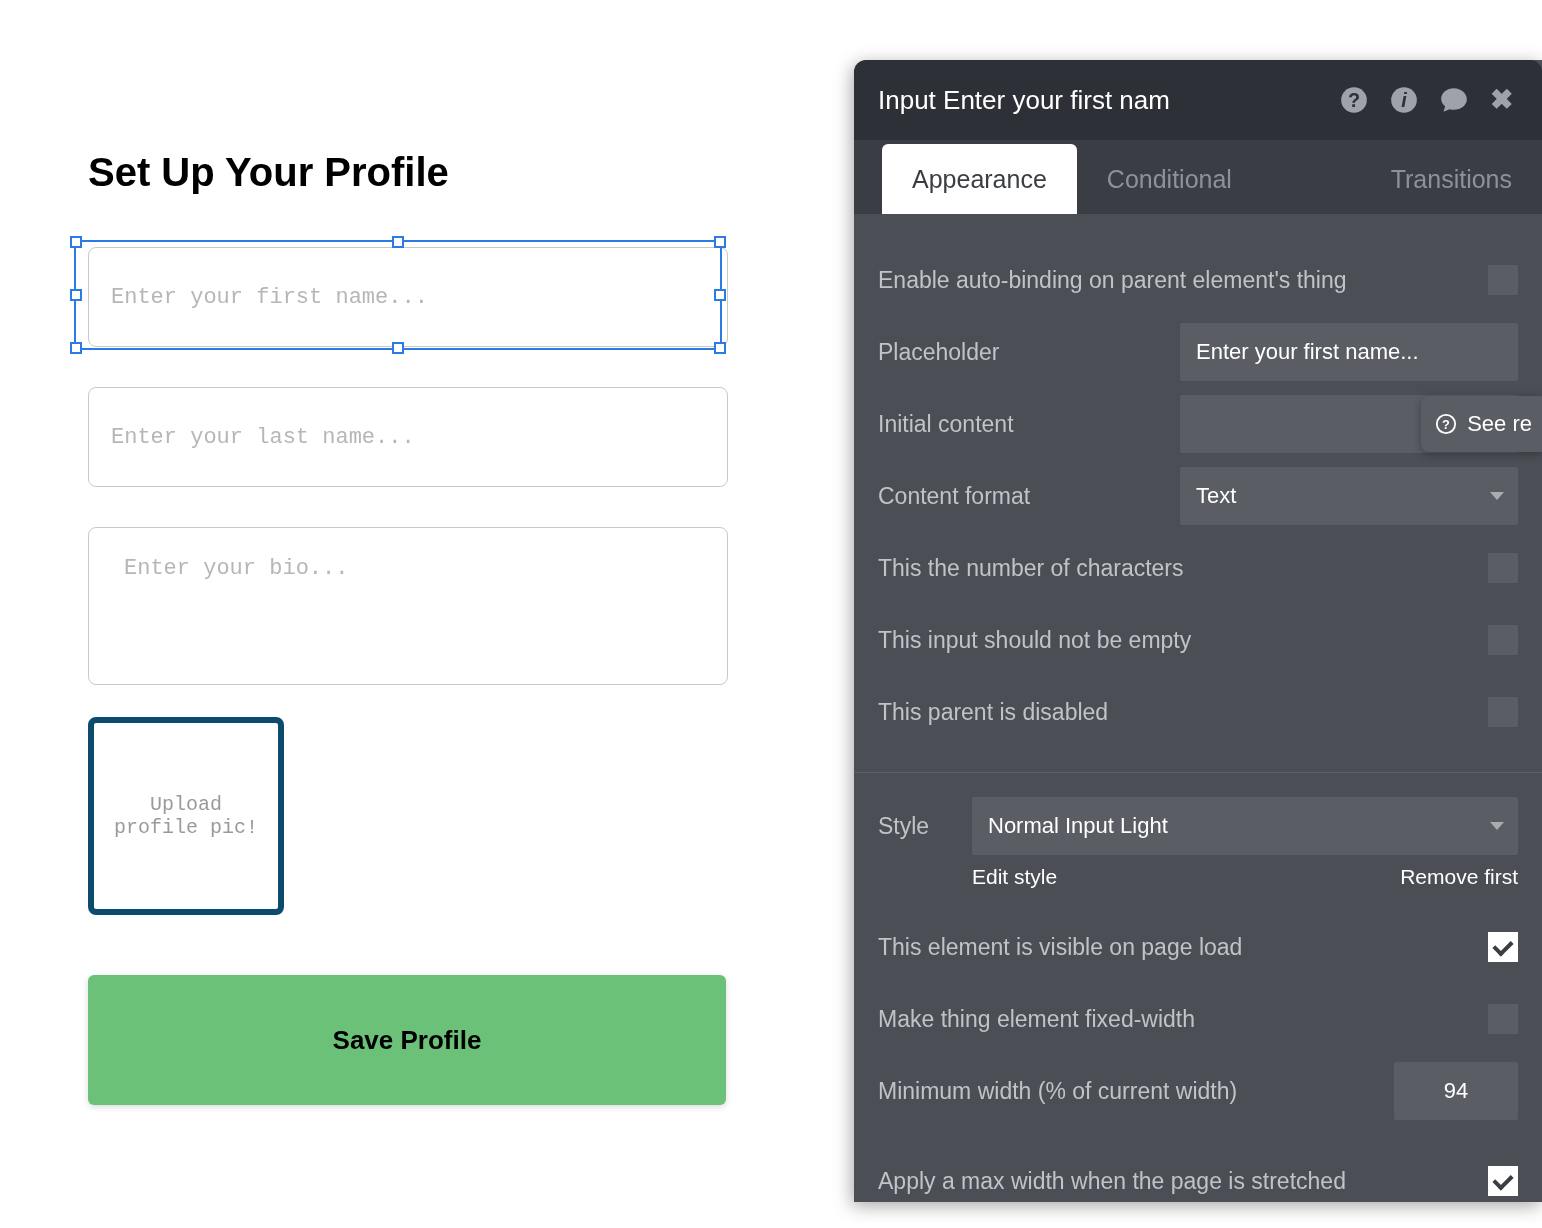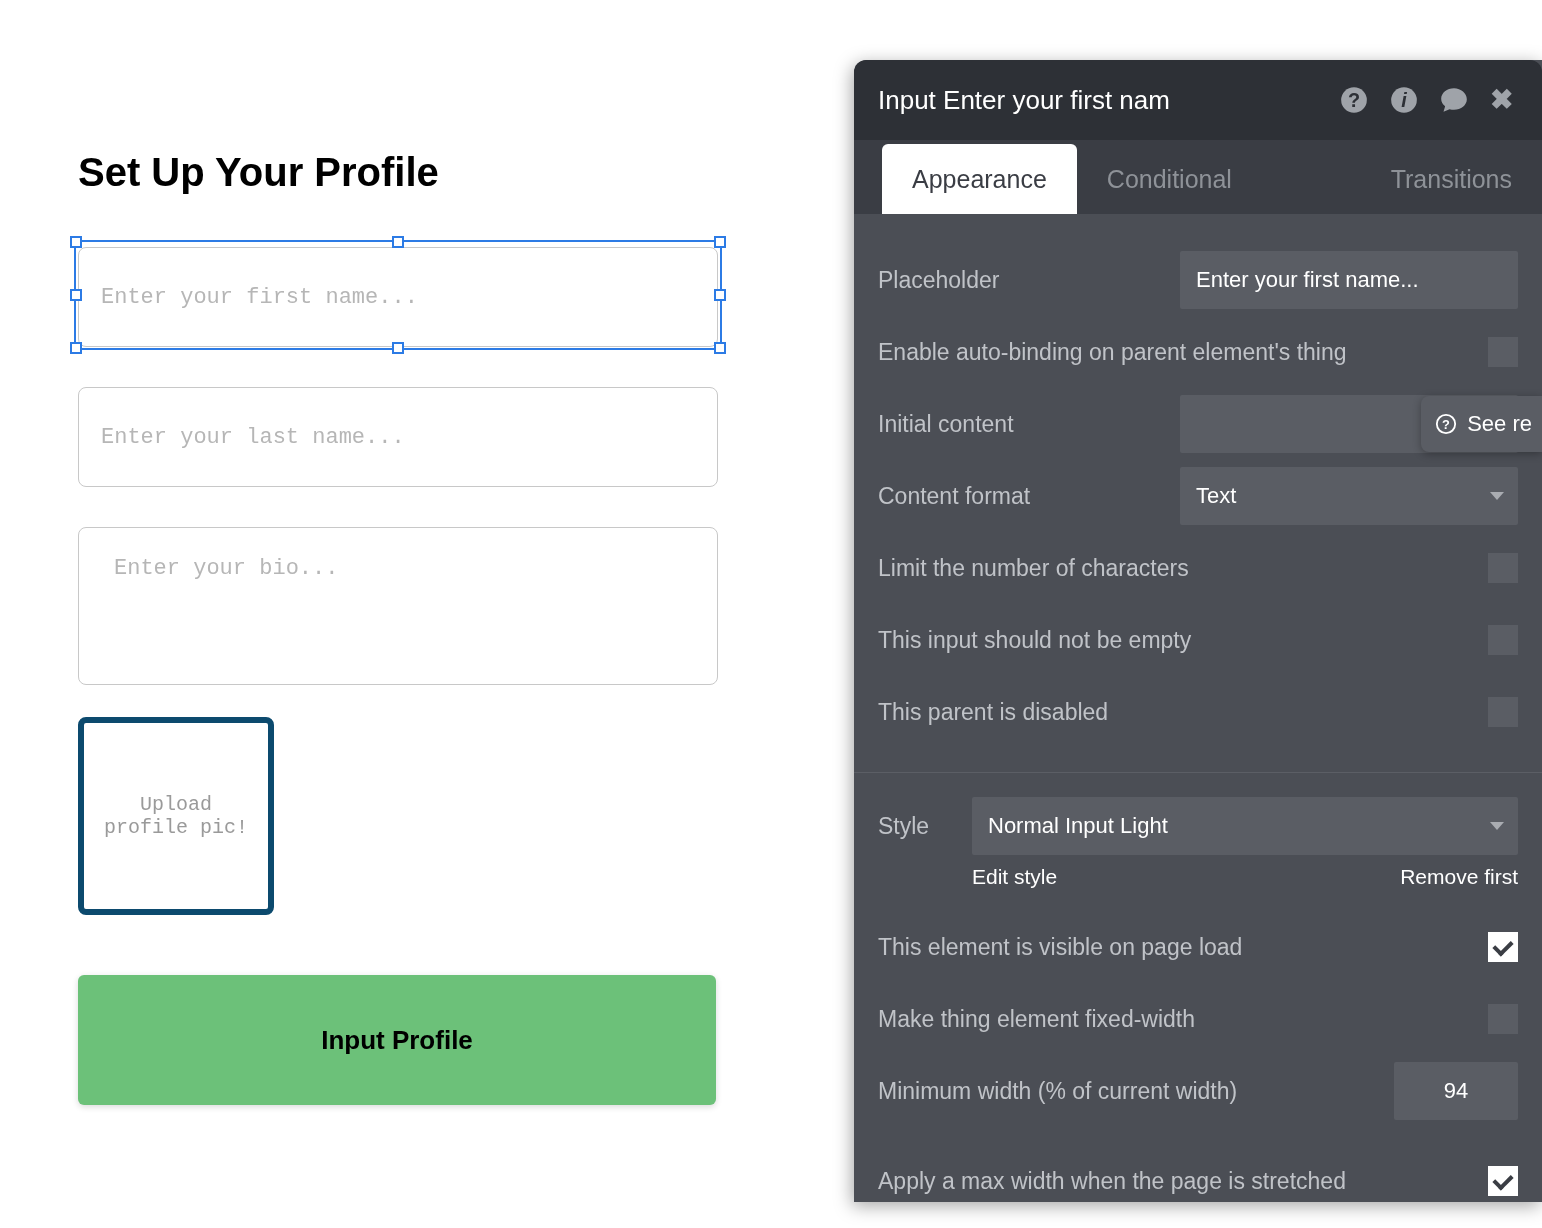--- a/index.html
+++ b/index.html
@@ -1,19 +1,19 @@
 <!DOCTYPE html>
 <html><head>
 <meta charset="utf-8">
 <style>
   * { box-sizing: border-box; margin: 0; padding: 0; }
   html, body { width: 1542px; height: 1228px; font-family: -apple-system, BlinkMacSystemFont, "Segoe UI", Arial, sans-serif; background: #fff; overflow: hidden; }
 
   
-  .form-wrap { position: absolute; left: 78px; top: 150px; width: 640px; }
+  .form-wrap { position: absolute; left: 88px; top: 150px; width: 640px; }
   .form-title { font-size: 40px; font-weight: 700; color: #000; margin-bottom: 52px; }
 
   .input-el, .textarea-el {
     width: 640px; border: 1px solid #c8c8c8; border-radius: 8px;
     font-family: "Courier New", monospace; font-size: 22px; color: #444;
     padding: 28px 22px; background: #fff;
   }
   .input-el::placeholder, .textarea-el::placeholder { color: #b6b6b6; }
   .input-el { height: 100px; }
   .textarea-el { height: 158px; resize: none; padding-left: 35px; }
@@ -109,21 +109,21 @@
 
   <input class="input-el" placeholder="Enter your last name..." style="">
   <div class="gap-40"></div>
 
   <textarea class="textarea-el" placeholder="Enter your bio..." style=""></textarea>
   <div class="gap-28"></div>
 
   <div class="upload-box">Upload profile pic!</div>
   <div class="gap-60"></div>
 
-  <button class="save-btn">Input Profile</button>
+  <button class="save-btn">Save Profile</button>
 </div>
 
 <div class="sel-wrap">
   <div class="sel-handle h-tl"></div>
   <div class="sel-handle h-tm"></div>
   <div class="sel-handle h-tr"></div>
   <div class="sel-handle h-ml"></div>
   <div class="sel-handle h-mr"></div>
   <div class="sel-handle h-bl"></div>
   <div class="sel-handle h-bm"></div>
@@ -152,44 +152,44 @@
   <div class="tabs">
     <div class="tab active">Appearance</div>
     <div class="tab">Conditional</div>
     <div class="tab-spacer"></div>
     <div class="tab">Transitions</div>
   </div>
 
   <div class="panel-body">
 
     <div class="row">
+      <div class="row-label">Enable auto-binding on parent element's thing</div>
+      <div class="chk"></div>
+    </div>
+
+    <div class="row">
       <div class="row-label">Placeholder</div>
       <input class="field-input" value="Enter your first name..." style="">
-    </div>
-
-    <div class="row">
-      <div class="row-label">Enable auto-binding on parent element's thing</div>
-      <div class="chk"></div>
     </div>
 
     <div class="row">
       <div class="row-label">Initial content</div>
       <input class="field-input" value="" style="">
     </div>
 
     <div class="row">
       <div class="row-label">Content format</div>
       <div class="select-wrap">
         <input class="field-input" readonly="" value="Text" style="">
         <div class="chev"></div>
       </div>
     </div>
 
     <div class="row">
-      <div class="row-label">Limit the number of characters</div>
+      <div class="row-label">This the number of characters</div>
       <div class="chk"></div>
     </div>
 
     <div class="row">
       <div class="row-label">This input should not be empty</div>
       <div class="chk"></div>
     </div>
 
     <div class="row">
       <div class="row-label">This parent is disabled</div>

